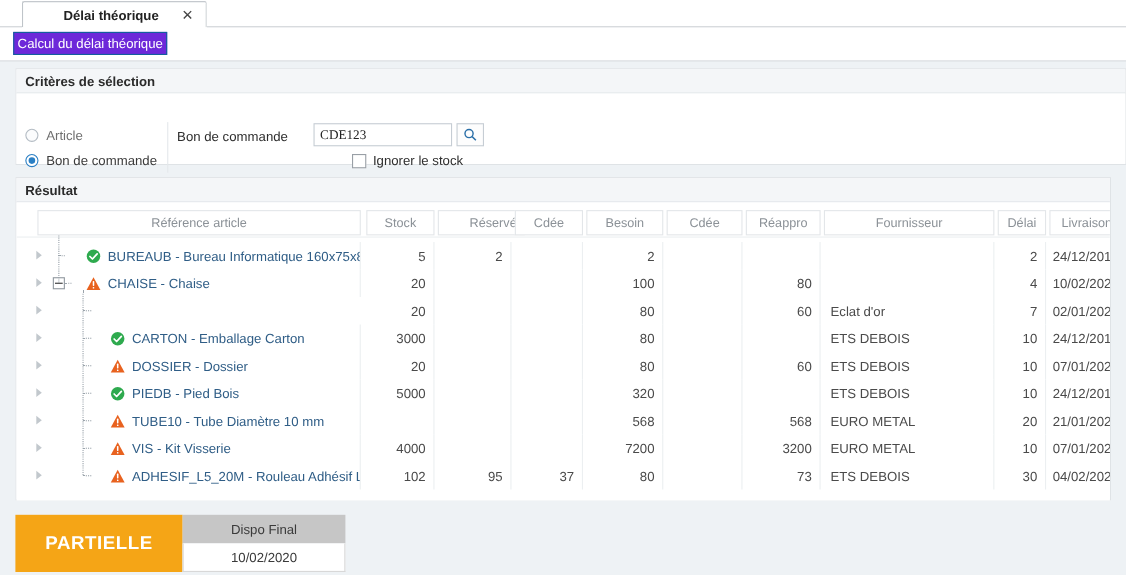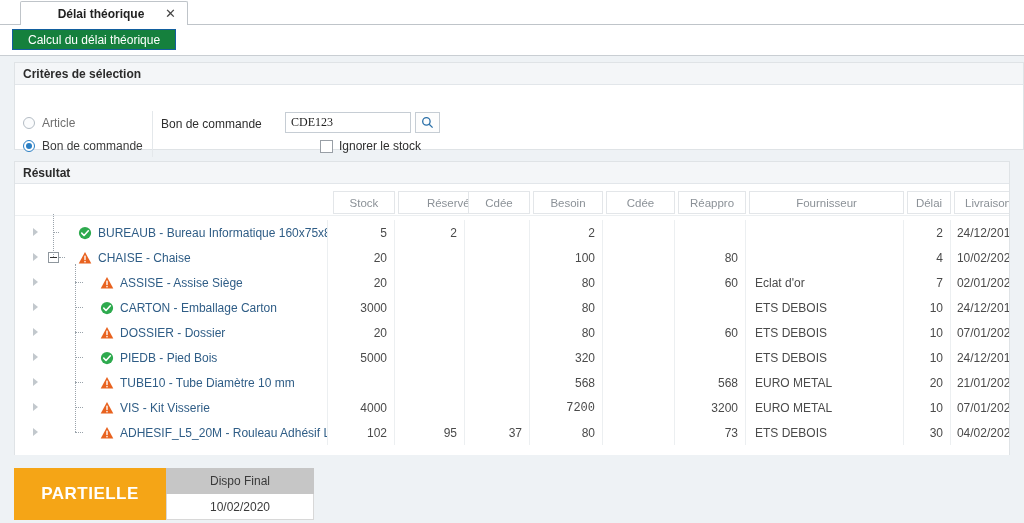--- a/index.html
+++ b/index.html
@@ -44,22 +44,22 @@
     line-height: 1;
   }
 
   
   .toolbar {
     position: absolute; left: 0; top: 25px; width: 1024px; height: 30px;
     background: #ffffff;
   }
   .btn-primary {
     position: absolute; left: 12px; top: 4px; height: 21px;
-    padding: 0 15px;
-    background: #15803d; color: #ffffff;
+    padding: 0 3px;
+    background: #6d28d9; color: #ffffff;
     border: 1px solid #125e9e;
     font-size: 12px;
     display: flex; align-items: center;
     cursor: pointer;
   }
 
   
   .page-bg {
     position: absolute; left: 0; top: 56px; width: 1024px; height: 467px;
     background: #eef2f5;
@@ -259,20 +259,23 @@
         <span class="checkbox"></span>
         <span class="crit-check-label">Ignorer le stock</span>
       </div>
     </div>
   </div>
 
   <div class="group" id="group-result">
     <div class="group-header">Résultat</div>
     <div class="grid-wrap">
       <div class="grid-headrow" id="grid-head">
+          <div class="hcell" style="left: 19px; width: 294px;">
+            <span>Référence article</span>
+          </div>
           <div class="hcell" style="left: 318px; width: 62px;">
             <span>Stock</span>
           </div>
           <div class="hcell" style="left: 383px; width: 79px; padding-left: 28px;">
             <span>Réservée</span>
           </div>
           <div class="hcell" style="left: 453px; width: 62px;">
             <span>Cdée</span>
           </div>
           <div class="hcell" style="left: 518px; width: 70px; align-items: center;">
@@ -331,28 +334,20 @@
             <div class="cell num" style="left: 518px; width: 70px;">100</div>
             <div class="cell num" style="left: 591px; width: 69px;"></div>
             <div class="cell num" style="left: 663px; width: 68px;">80</div>
             <div class="cell txt" style="left: 734px; width: 155px;"></div>
             <div class="cell num" style="left: 892px; width: 44px;">4</div>
             <div class="cell num last" style="left: 939px; width: 70px;">10/02/2020</div>
           </div>
           <div class="collapse-box" style="left: 33px; top: 68px;"></div>
           <div class="grow" style="top: 86px;">
             <div class="rowarrow"></div>
-            <div class="cell txt" style="left: 19px; width: 294px; padding-left: 66px;">
-              <svg class="statusicon" viewBox="0 0 16 16">
-                <path d="M8 1.2 L15.2 14.4 L0.8 14.4 Z" fill="#e8621f"></path>
-                <rect x="7.2" y="5.2" width="1.6" height="5" fill="#ffffff" rx="0.6"></rect>
-                <rect x="7.2" y="11.2" width="1.6" height="1.8" fill="#ffffff" rx="0.6"></rect>
-              </svg>
-              <span class="ref-label">ASSISE - Assise Siège</span>
-            </div>
             <div class="cell num" style="left: 318px; width: 62px;">20</div>
             <div class="cell num" style="left: 383px; width: 67px;"></div>
             <div class="cell num" style="left: 453px; width: 62px;"></div>
             <div class="cell num" style="left: 518px; width: 70px;">80</div>
             <div class="cell num" style="left: 591px; width: 69px;"></div>
             <div class="cell num" style="left: 663px; width: 68px;">60</div>
             <div class="cell txt" style="left: 734px; width: 155px;">Eclat d'or</div>
             <div class="cell num" style="left: 892px; width: 44px;">7</div>
             <div class="cell num last" style="left: 939px; width: 70px;">02/01/2020</div>
           </div>
@@ -440,21 +435,21 @@
               <svg class="statusicon" viewBox="0 0 16 16">
                 <path d="M8 1.2 L15.2 14.4 L0.8 14.4 Z" fill="#e8621f"></path>
                 <rect x="7.2" y="5.2" width="1.6" height="5" fill="#ffffff" rx="0.6"></rect>
                 <rect x="7.2" y="11.2" width="1.6" height="1.8" fill="#ffffff" rx="0.6"></rect>
               </svg>
               <span class="ref-label">VIS - Kit Visserie</span>
             </div>
             <div class="cell num" style="left: 318px; width: 62px;">4000</div>
             <div class="cell num" style="left: 383px; width: 67px;"></div>
             <div class="cell num" style="left: 453px; width: 62px;"></div>
-            <div class="cell num" style="left: 518px; width: 70px; font-family: Liberation Mono, monospace;">7200</div>
+            <div class="cell num" style="left: 518px; width: 70px;">7200</div>
             <div class="cell num" style="left: 591px; width: 69px;"></div>
             <div class="cell num" style="left: 663px; width: 68px;">3200</div>
             <div class="cell txt" style="left: 734px; width: 155px;">EURO METAL</div>
             <div class="cell num" style="left: 892px; width: 44px;">10</div>
             <div class="cell num last" style="left: 939px; width: 70px;">07/01/2020</div>
           </div>
           <div class="grow" style="top: 236px;">
             <div class="rowarrow"></div>
             <div class="cell txt" style="left: 19px; width: 294px; padding-left: 66px;">
               <svg class="statusicon" viewBox="0 0 16 16">

